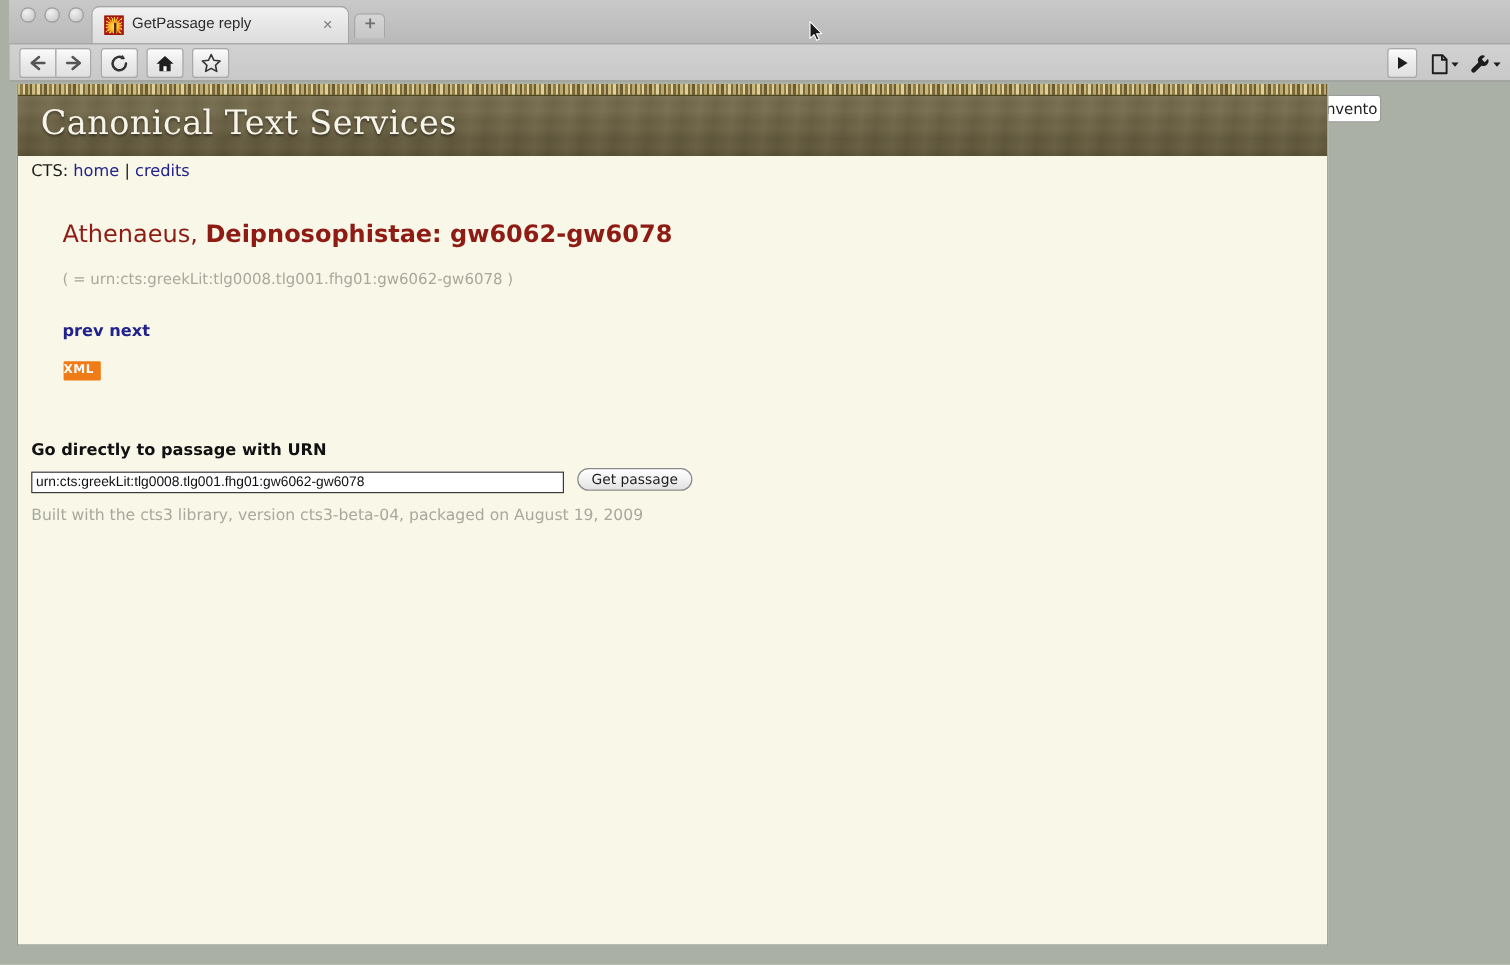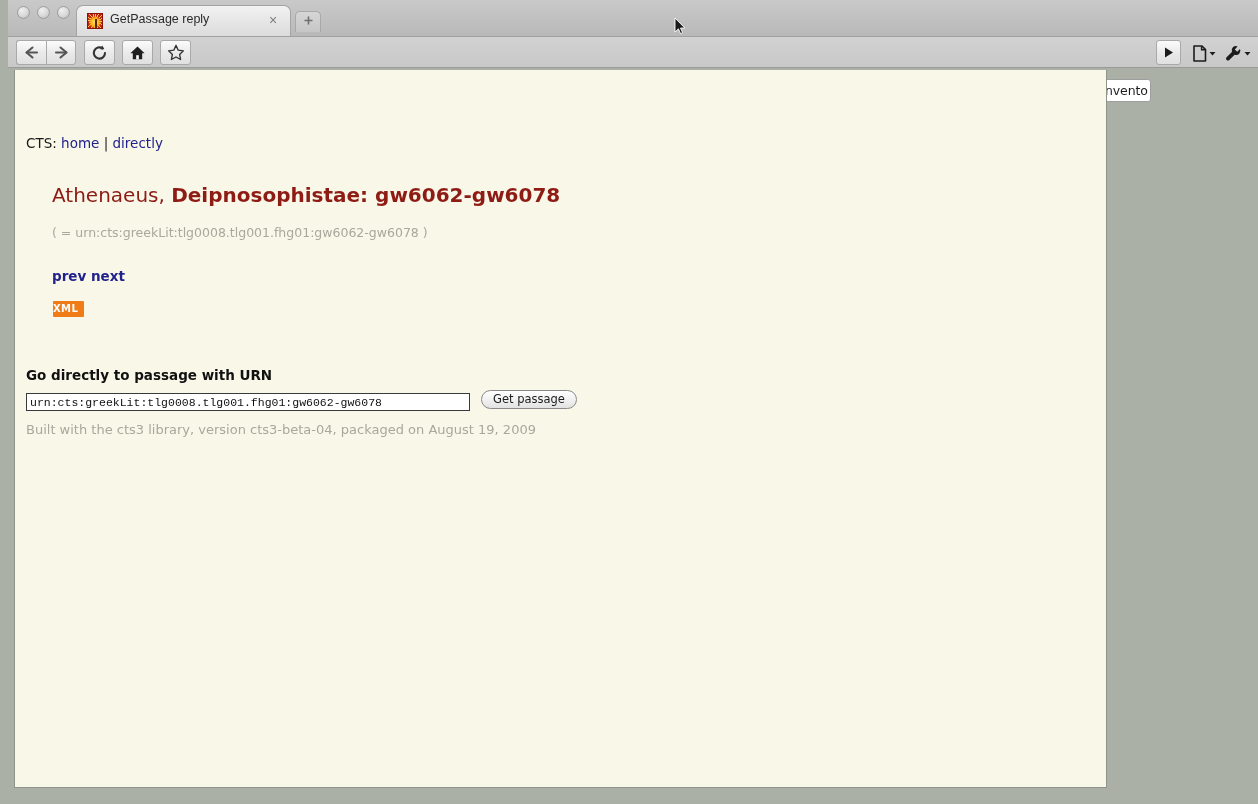--- a/index.html
+++ b/index.html
@@ -302,21 +302,21 @@
     font-family: "DejaVu Sans", sans-serif;
   }
   #urn-input {
     position: absolute;
     left: 11px; top: 323px;
     width: 444px; height: 18px;
     background: #ffffff;
     border: 1px solid #3a3a3a;
     box-sizing: border-box;
     font-size: 11.5px;
-    font-family: Liberation Mono, monospace;
+    font-family: Liberation Sans, sans-serif;
     color: #111111;
     padding: 0 3px;
     line-height: 16px;
     outline: none;
   }
   #get-passage-button {
     position: absolute;
     left: 466px; top: 320px;
     height: 19px;
     padding: 0 11px;
@@ -432,26 +432,30 @@
       <svg width="28" height="19" viewBox="0 0 28 19">
         <path d="M13.6 2.6 A4.2 4.2 0 0 0 7.9 8.0 L2.6 13.2 A1.9 1.9 0 0 0 5.3 15.9 L10.6 10.7 A4.2 4.2 0 0 0 16.0 5.0 L13.2 7.8 L10.8 5.4 Z" fill="#1c1c1c"></path>
         <path d="M20.5 8 L23.5 11.6 L26.5 8 Z" fill="#1c1c1c"></path>
       </svg>
     </div>
   </div>
 </div>
 
 <div id="page">
 
+  <div id="site-header">
+    <div id="header-pattern"></div>
+    <div id="site-title">Canonical Text Services</div>
+  </div>
 
   <div id="breadcrumb">
     <span>CTS:</span>
     <span class="link">home</span>
     <span class="sep">|</span>
-    <span class="link">directly</span>
+    <span class="link">credits</span>
   </div>
 
   <div id="passage-title">
     <span>Athenaeus, </span><span class="work">Deipnosophistae: gw6062-gw6078</span>
   </div>
 
   <div id="passage-urn">( = urn:cts:greekLit:tlg0008.tlg001.fhg01:gw6062-gw6078 )</div>
 
 
   <div id="passage-nav">

